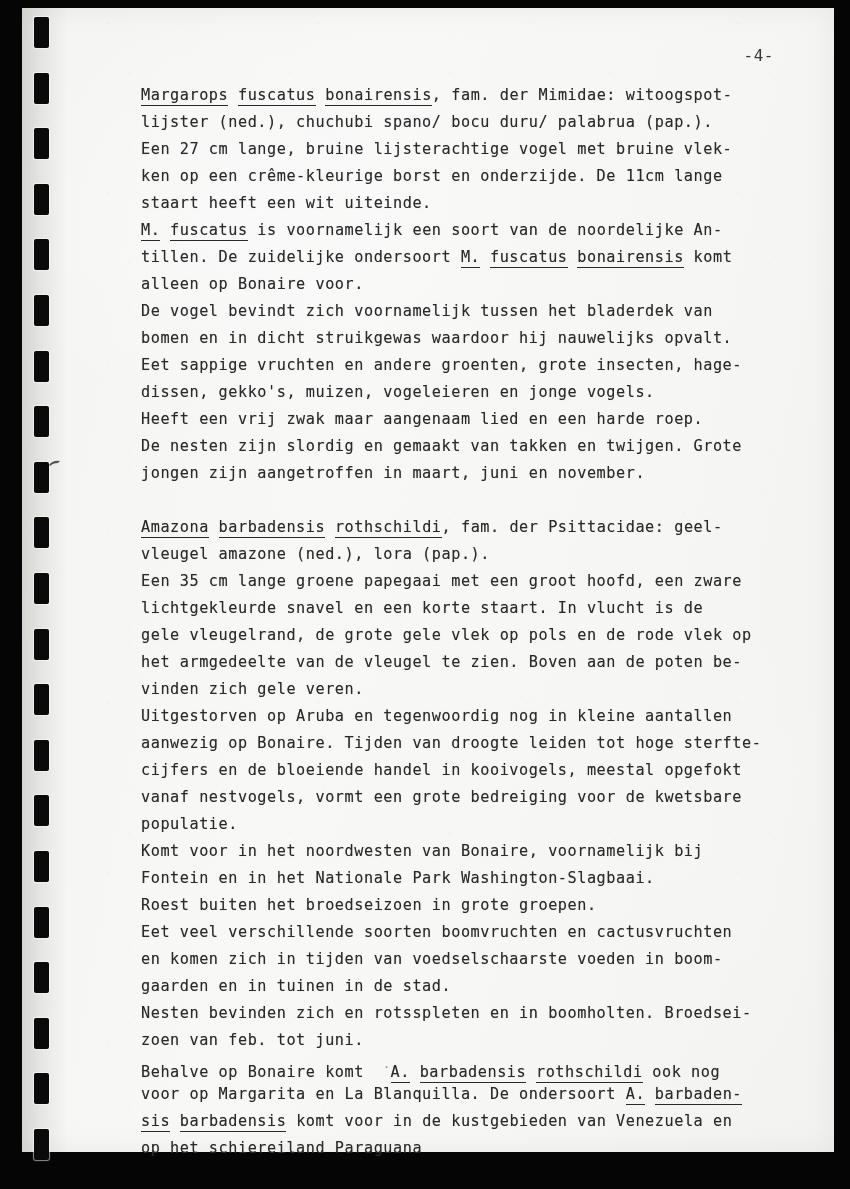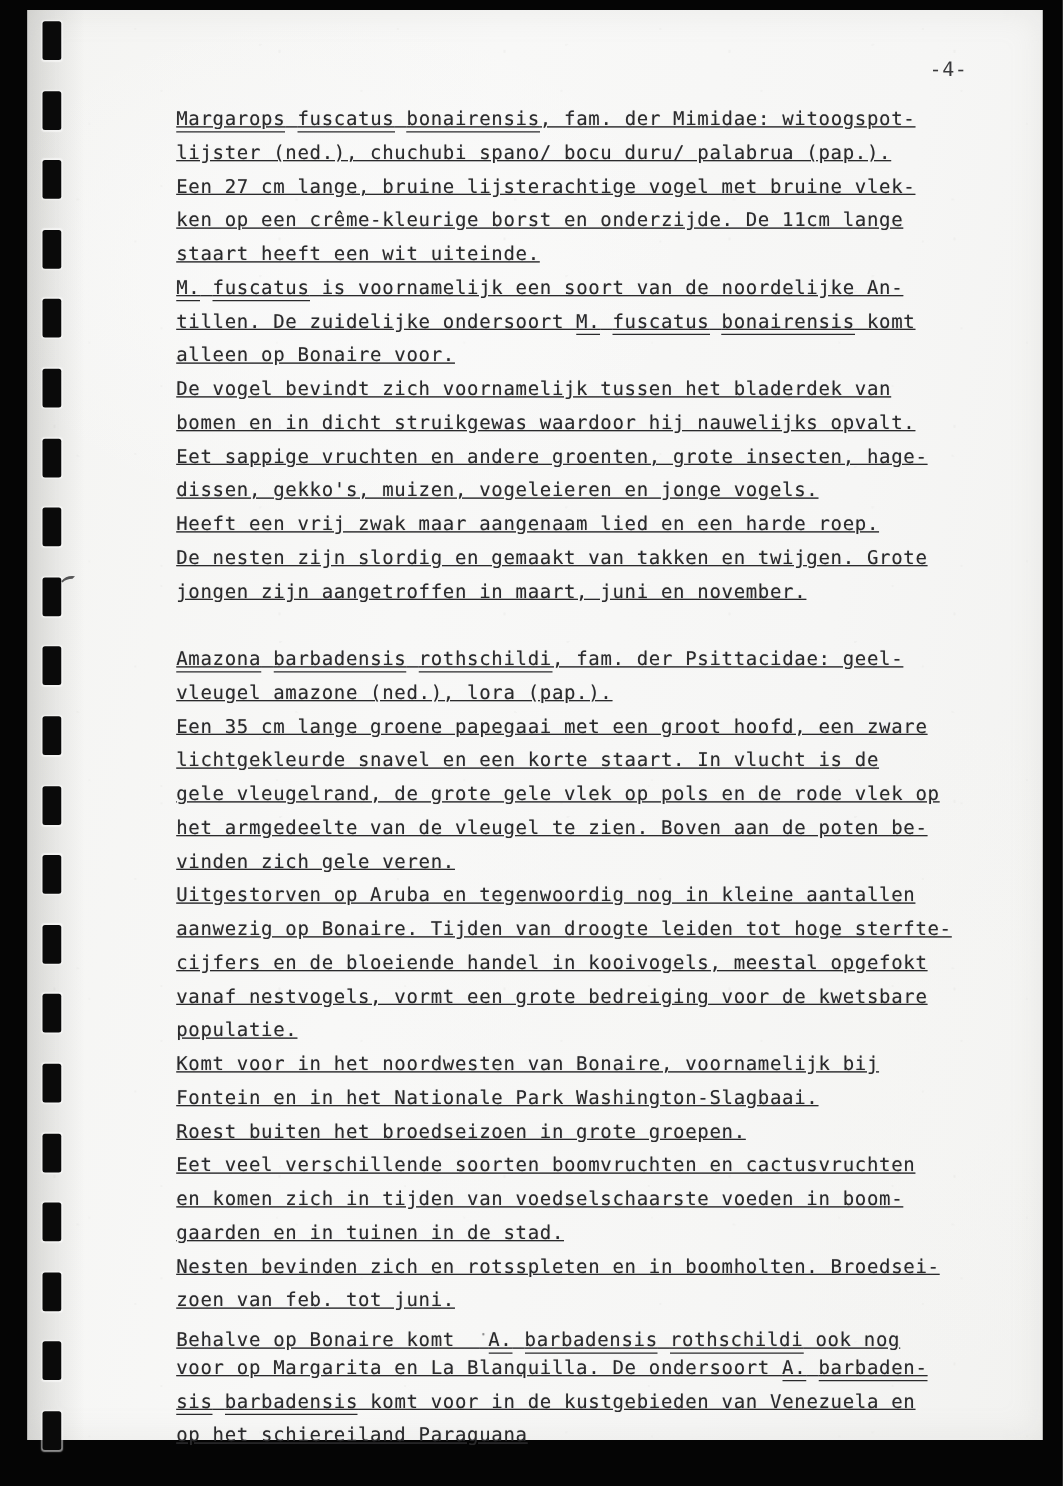--- a/index.html
+++ b/index.html
@@ -103,21 +103,20 @@
     font-size: 15.2px;
     line-height: 27px;
     letter-spacing: .55px;
     color: #2a2a2c;
     white-space: pre;
     text-shadow: 0 0 .7px rgba(70,70,72,.45);
   }
   .line {
     height: 27px;
     white-space: pre;
-    text-decoration: underline;
   }
   .line.blank { height: 27px; }
   .u {
     border-bottom: 1.4px solid #2a2a2c;
     padding-bottom: 1px;
   }
   .speck {
     color: #8e8e90;
     font-size: 11px;
     vertical-align: super;

